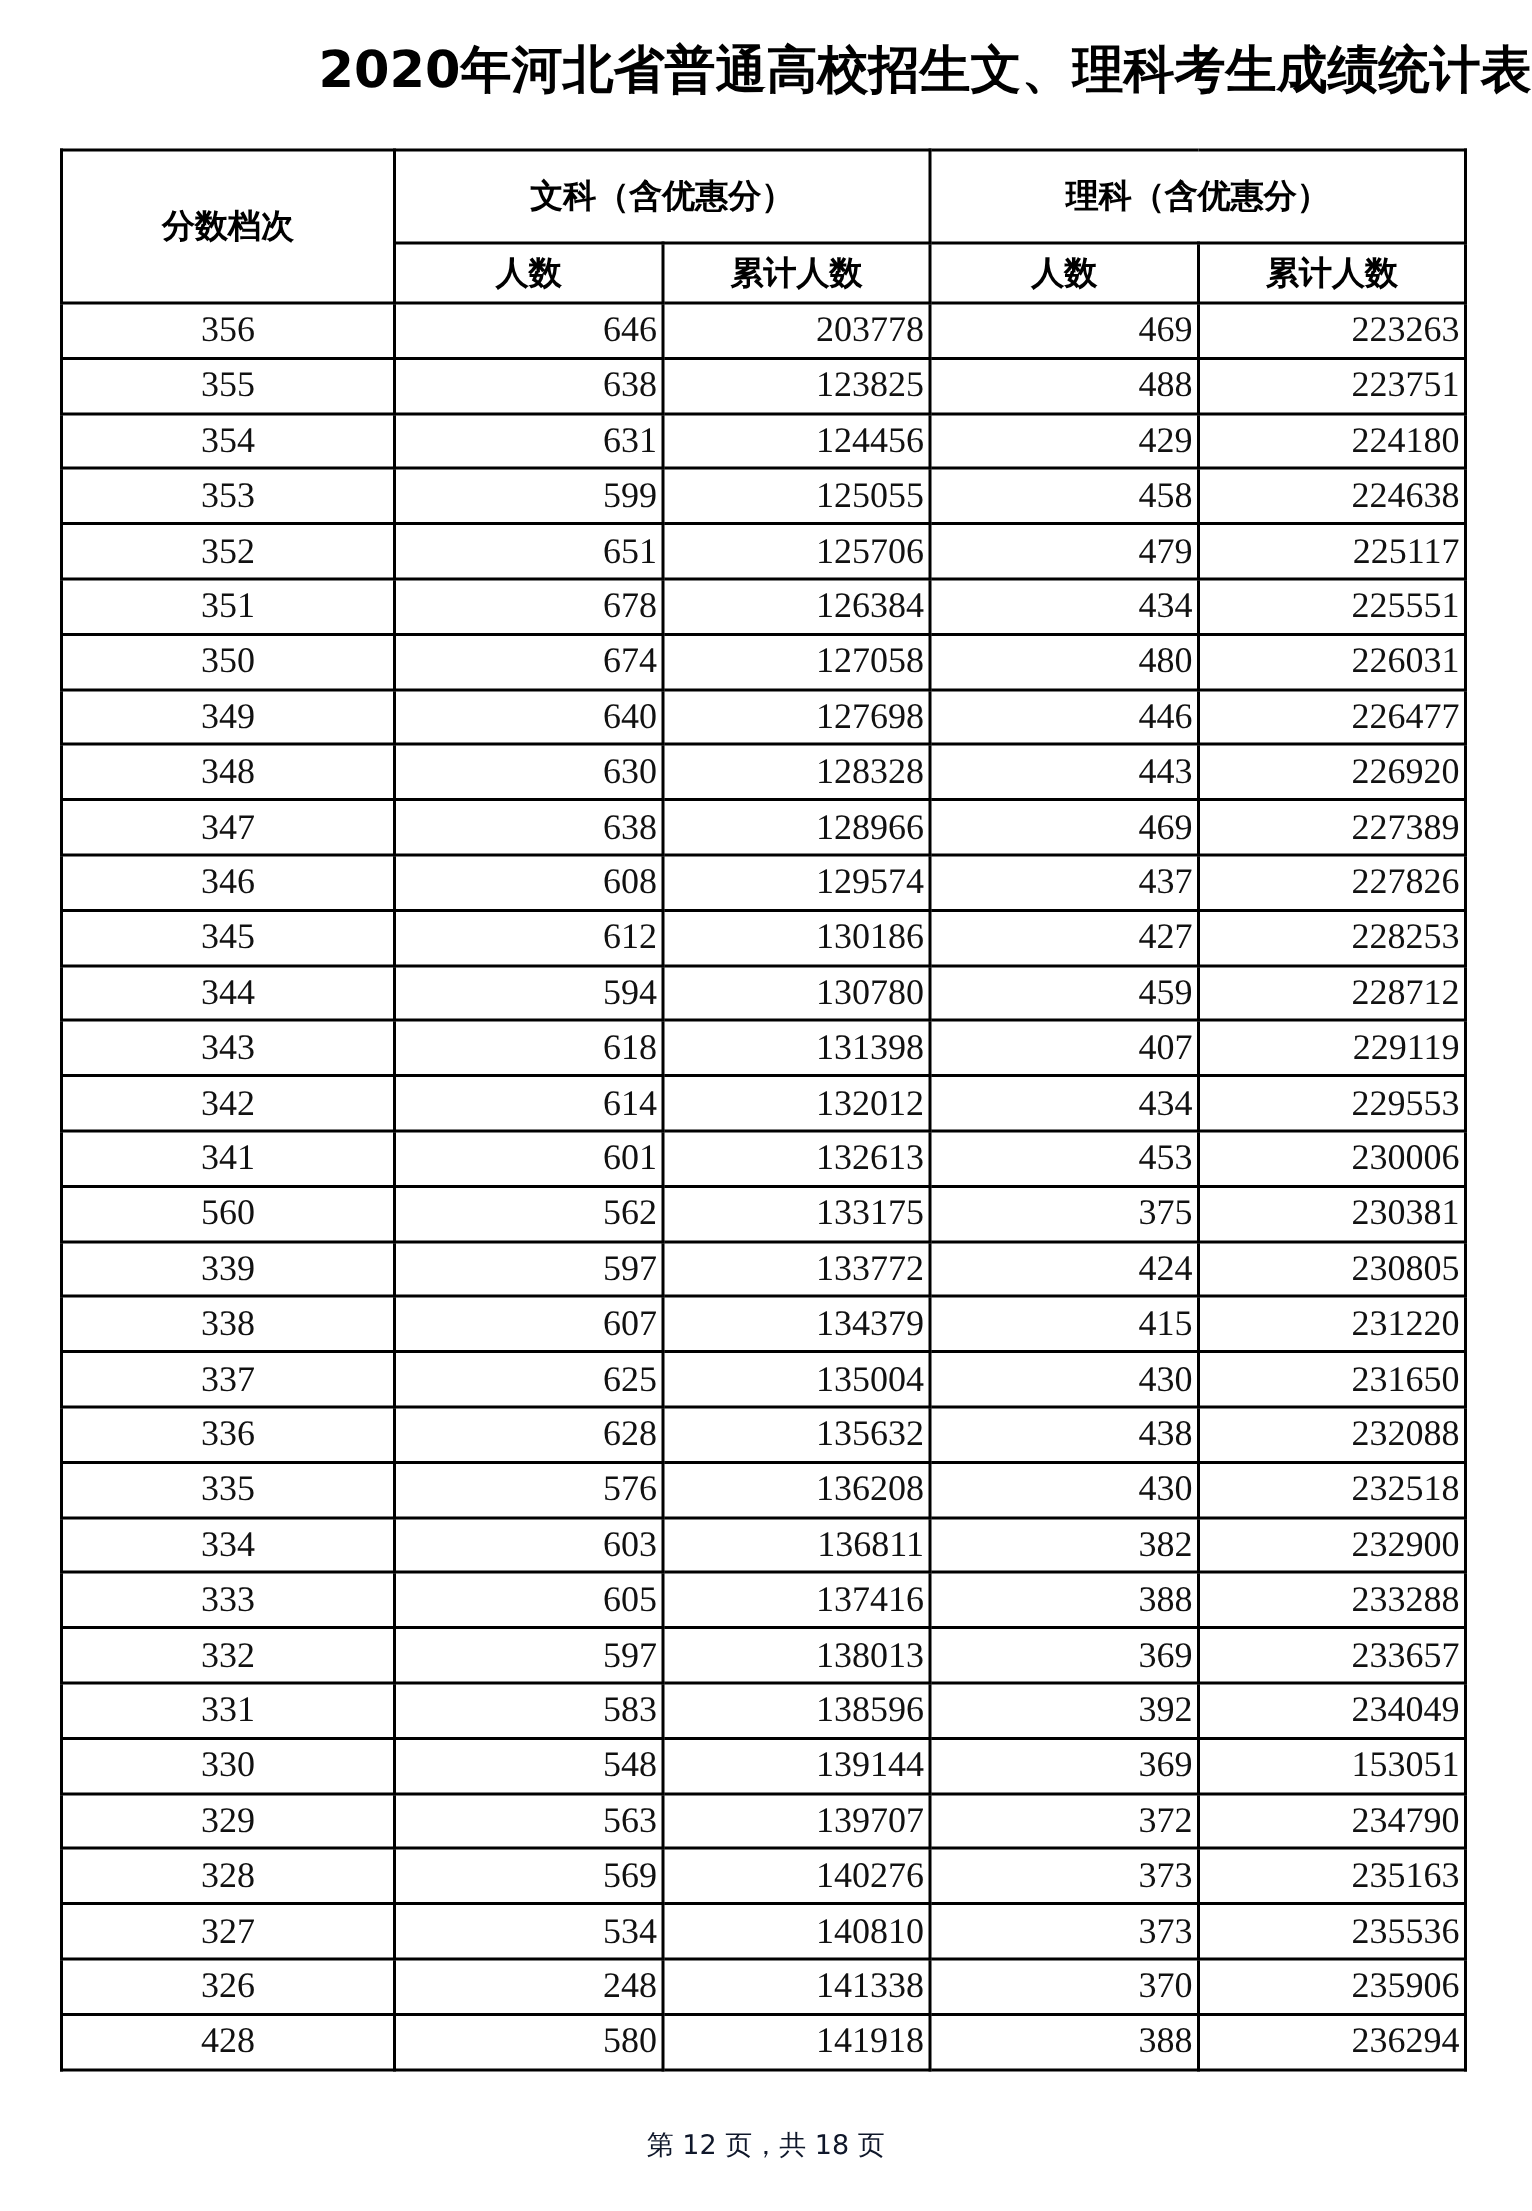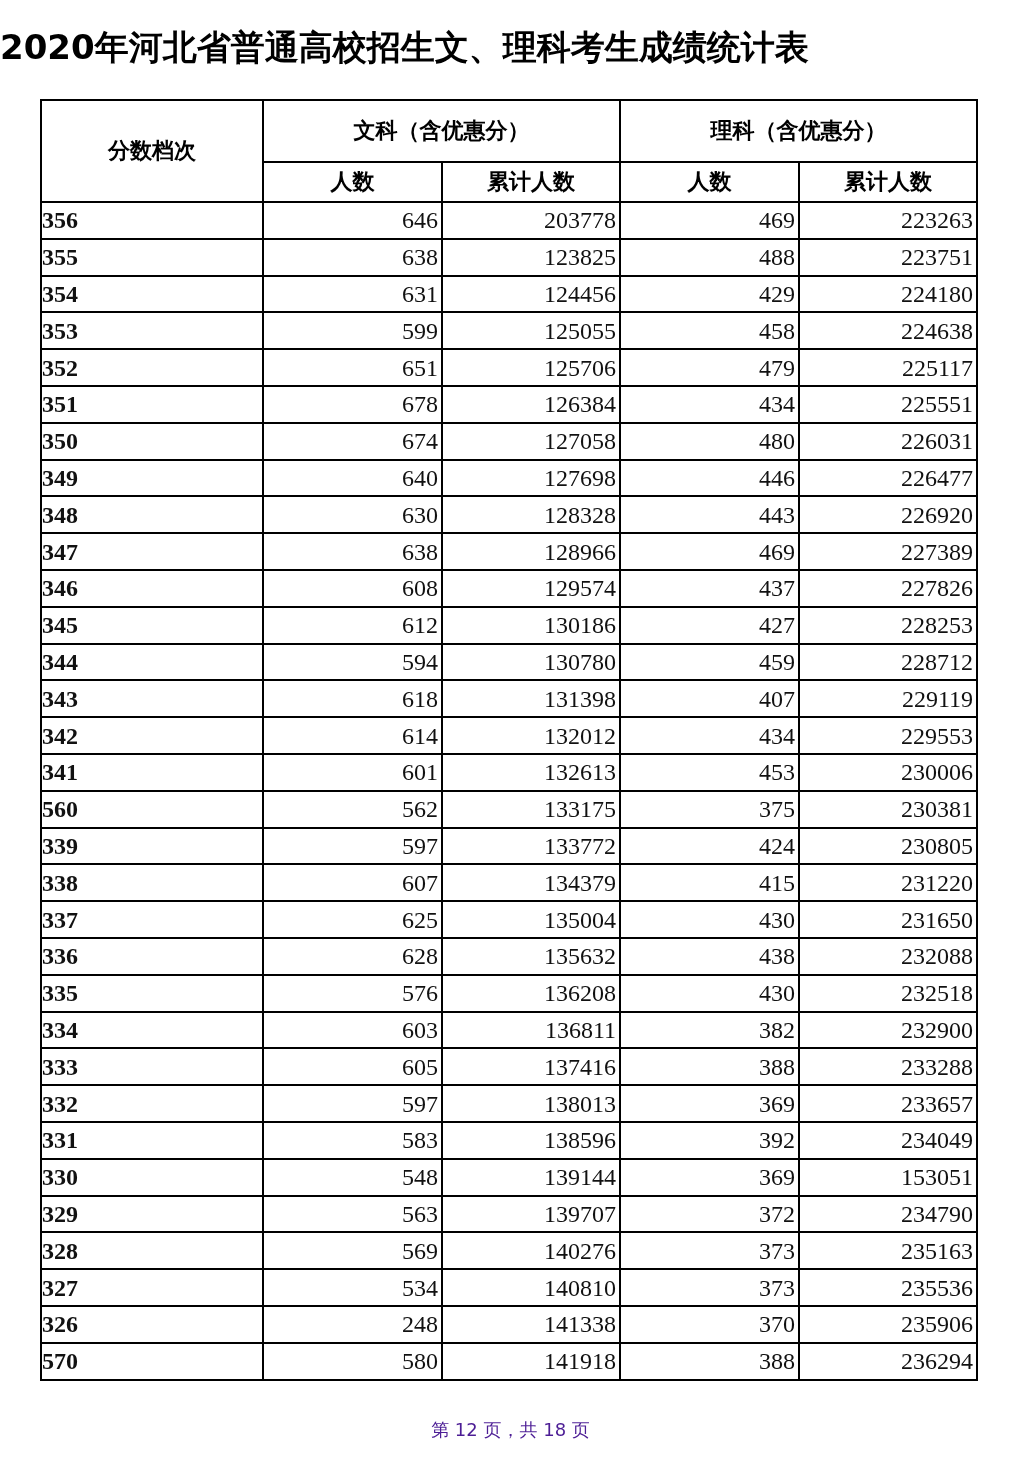--- a/index.html
+++ b/index.html
@@ -1,34 +1,34 @@
 <!DOCTYPE html>
 <html><head>
 <meta charset="utf-8">
 <style>
   html, body { margin:0; padding:0; background:#ffffff; }
   body { width:1021px; height:1474px; position:relative; overflow:hidden;
          font-family:"Liberation Serif", "DejaVu Serif", serif; color:#111; }
-  .title { position:absolute; top:24px; left:0; width:1021px; text-align:left;
+  .title { position:absolute; top:24px; left:0; width:1021px; text-align:right;
            font-family:"DejaVu Sans", "Liberation Sans", sans-serif; font-weight:bold;
            font-size:34px; letter-spacing:0px; line-height:46px; color:#000; }
   table { position:absolute; top:99px; left:40px; border-collapse:collapse;
           table-layout:fixed; width:938px; }
   col.c0 { width:222px; } col.c1 { width:179px; } col.c2 { width:178px; }
   col.c3 { width:179px; } col.c4 { width:178px; }
   th, td { border:2.5px solid #000; padding:0; }
   th { font-family:"DejaVu Sans", "Liberation Sans", sans-serif; font-weight:bold;
        font-size:22px; color:#000; text-align:center; }
   th.group { height:60px; }
   th.sub { height:38px; }
   td { height:34.8px; font-size:24px; line-height:34px; }
-  td.score { text-align:left;font-weight:bold; }
+  td.score { text-align:center; }
   td.num { text-align:right; padding-right:3px; }
   .footer { position:absolute; top:1418px; left:0; width:1021px; text-align:center;
-            font-family:"DejaVu Sans", "Liberation Sans", sans-serif; font-size:18px; color:#4c1d95; }
+            font-family:"DejaVu Sans", "Liberation Sans", sans-serif; font-size:18px; color:#0f172a; }
 </style>
 </head>
 <body>
 
 <div class="title">2020年河北省普通高校招生文、理科考生成绩统计表</div>
 
 <table>
   <colgroup>
     <col class="c0">
       <col class="c1">
@@ -261,21 +261,21 @@
         <td class="num">235536</td>
       </tr>
       <tr>
         <td class="score">326</td>
         <td class="num">248</td>
         <td class="num">141338</td>
         <td class="num">370</td>
         <td class="num">235906</td>
       </tr>
       <tr>
-        <td class="score">570</td>
+        <td class="score">428</td>
         <td class="num">580</td>
         <td class="num">141918</td>
         <td class="num">388</td>
         <td class="num">236294</td>
       </tr>
     </tbody>
 </table>
 
 <div class="footer">第 12 页，共 18 页</div>
 

